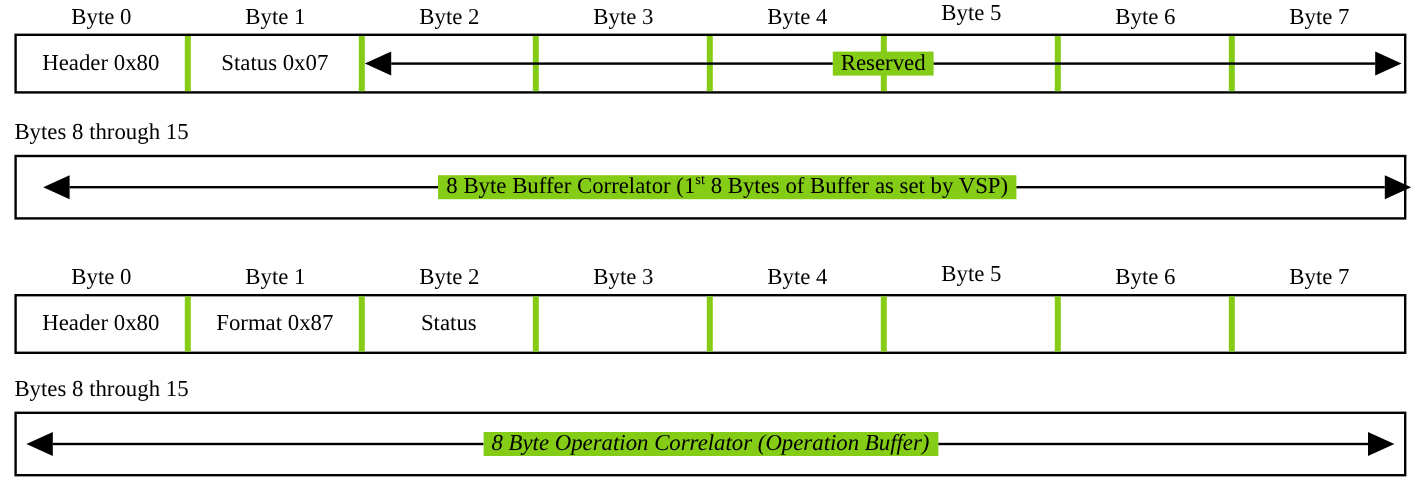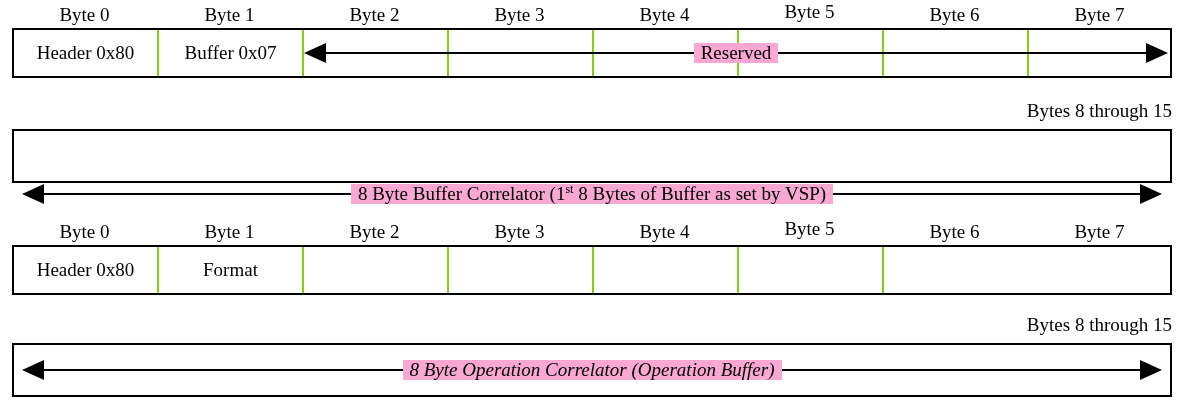--- a/index.html
+++ b/index.html
@@ -52,21 +52,21 @@
     width: 1160px;
     height: 50px;
     border: 2px solid #000;
     box-sizing: border-box;
     display: flex;
   }
   .byte-cell {
     flex: 0 0 145px;
     width: 145px;
     box-sizing: border-box;
-    border-right: 2px solid #84cc16;
+    border-right: 5px solid #84cc16;
     display: flex;
     align-items: center;
     justify-content: center;
     font-size: 19px;
     position: relative;
     white-space: nowrap;
   }
   .byte-cell:last-child {
     border-right: none;
   }
@@ -79,21 +79,21 @@
     height: 54px;
     border: 2px solid #000;
     box-sizing: border-box;
   }
 
   
   .block-caption {
     position: absolute;
     left: 12px;
     width: 1160px;
-    text-align: right;
+    text-align: left;
     font-size: 19px;
     line-height: 26px;
     white-space: nowrap;
   }
 
   
   .arrow-span {
     position: absolute;
     display: flex;
     align-items: center;
@@ -117,21 +117,21 @@
   }
   .arrow-head.right {
     border-left: 22px solid #000;
   }
   .arrow-label {
     flex: 0 0 auto;
     padding: 0 7px;
     font-size: 19px;
     line-height: 20px;
     white-space: nowrap;
-    background: #f9a8d4;
+    background: #84cc16;
     text-align: right;
   }
   .arrow-label sup {
     font-size: 12px;
     vertical-align: super;
     line-height: 0;
   }
 </style>
 </head>
 <body>
@@ -144,63 +144,64 @@
     <div class="byte-label">Byte 2</div>
     <div class="byte-label">Byte 3</div>
     <div class="byte-label">Byte 4</div>
     <div class="byte-label raised">Byte 5</div>
     <div class="byte-label">Byte 6</div>
     <div class="byte-label">Byte 7</div>
   </div>
 
   <div class="byte-table" style="top:28px;">
     <div class="byte-cell">Header 0x80</div>
-    <div class="byte-cell">Buffer 0x07</div>
+    <div class="byte-cell">Status 0x07</div>
     <div class="byte-cell"></div>
     <div class="byte-cell"></div>
     <div class="byte-cell"></div>
     <div class="byte-cell"></div>
     <div class="byte-cell"></div>
     <div class="byte-cell"></div>
   </div>
 
   <div class="arrow-span" style="left:304px; width:864px; top:43px;">
     <div class="arrow-head left"></div>
     <div class="arrow-line"></div>
     <div class="arrow-label">Reserved</div>
     <div class="arrow-line"></div>
     <div class="arrow-head right"></div>
   </div>
 
   <div class="block-caption" style="top:98px;">Bytes 8 through 15</div>
 
   <div class="wide-block" style="top:129px;"></div>
 
-  <div class="arrow-span" style="left:22px; width:1140px; top:146px;margin-top:38px;">
+  <div class="arrow-span" style="left:36px; width:1140px; top:146px;">
     <div class="arrow-head left"></div>
     <div class="arrow-line"></div>
     <div class="arrow-label"><span>8 Byte Buffer Correlator (1</span><sup>st</sup><span> 8 Bytes of Buffer as set by VSP)</span></div>
     <div class="arrow-line"></div>
     <div class="arrow-head right"></div>
   </div>
 
   <div class="byte-labels" style="top:219px;">
     <div class="byte-label">Byte 0</div>
     <div class="byte-label">Byte 1</div>
     <div class="byte-label">Byte 2</div>
     <div class="byte-label">Byte 3</div>
     <div class="byte-label">Byte 4</div>
     <div class="byte-label raised">Byte 5</div>
     <div class="byte-label">Byte 6</div>
     <div class="byte-label">Byte 7</div>
   </div>
 
   <div class="byte-table" style="top:245px;">
     <div class="byte-cell">Header 0x80</div>
-    <div class="byte-cell">Format</div>
+    <div class="byte-cell">Format 0x87</div>
+    <div class="byte-cell">Status</div>
     <div class="byte-cell"></div>
     <div class="byte-cell"></div>
     <div class="byte-cell"></div>
     <div class="byte-cell"></div>
     <div class="byte-cell"></div>
   </div>
 
 
   <div class="block-caption" style="top:312px;">Bytes 8 through 15</div>
 

